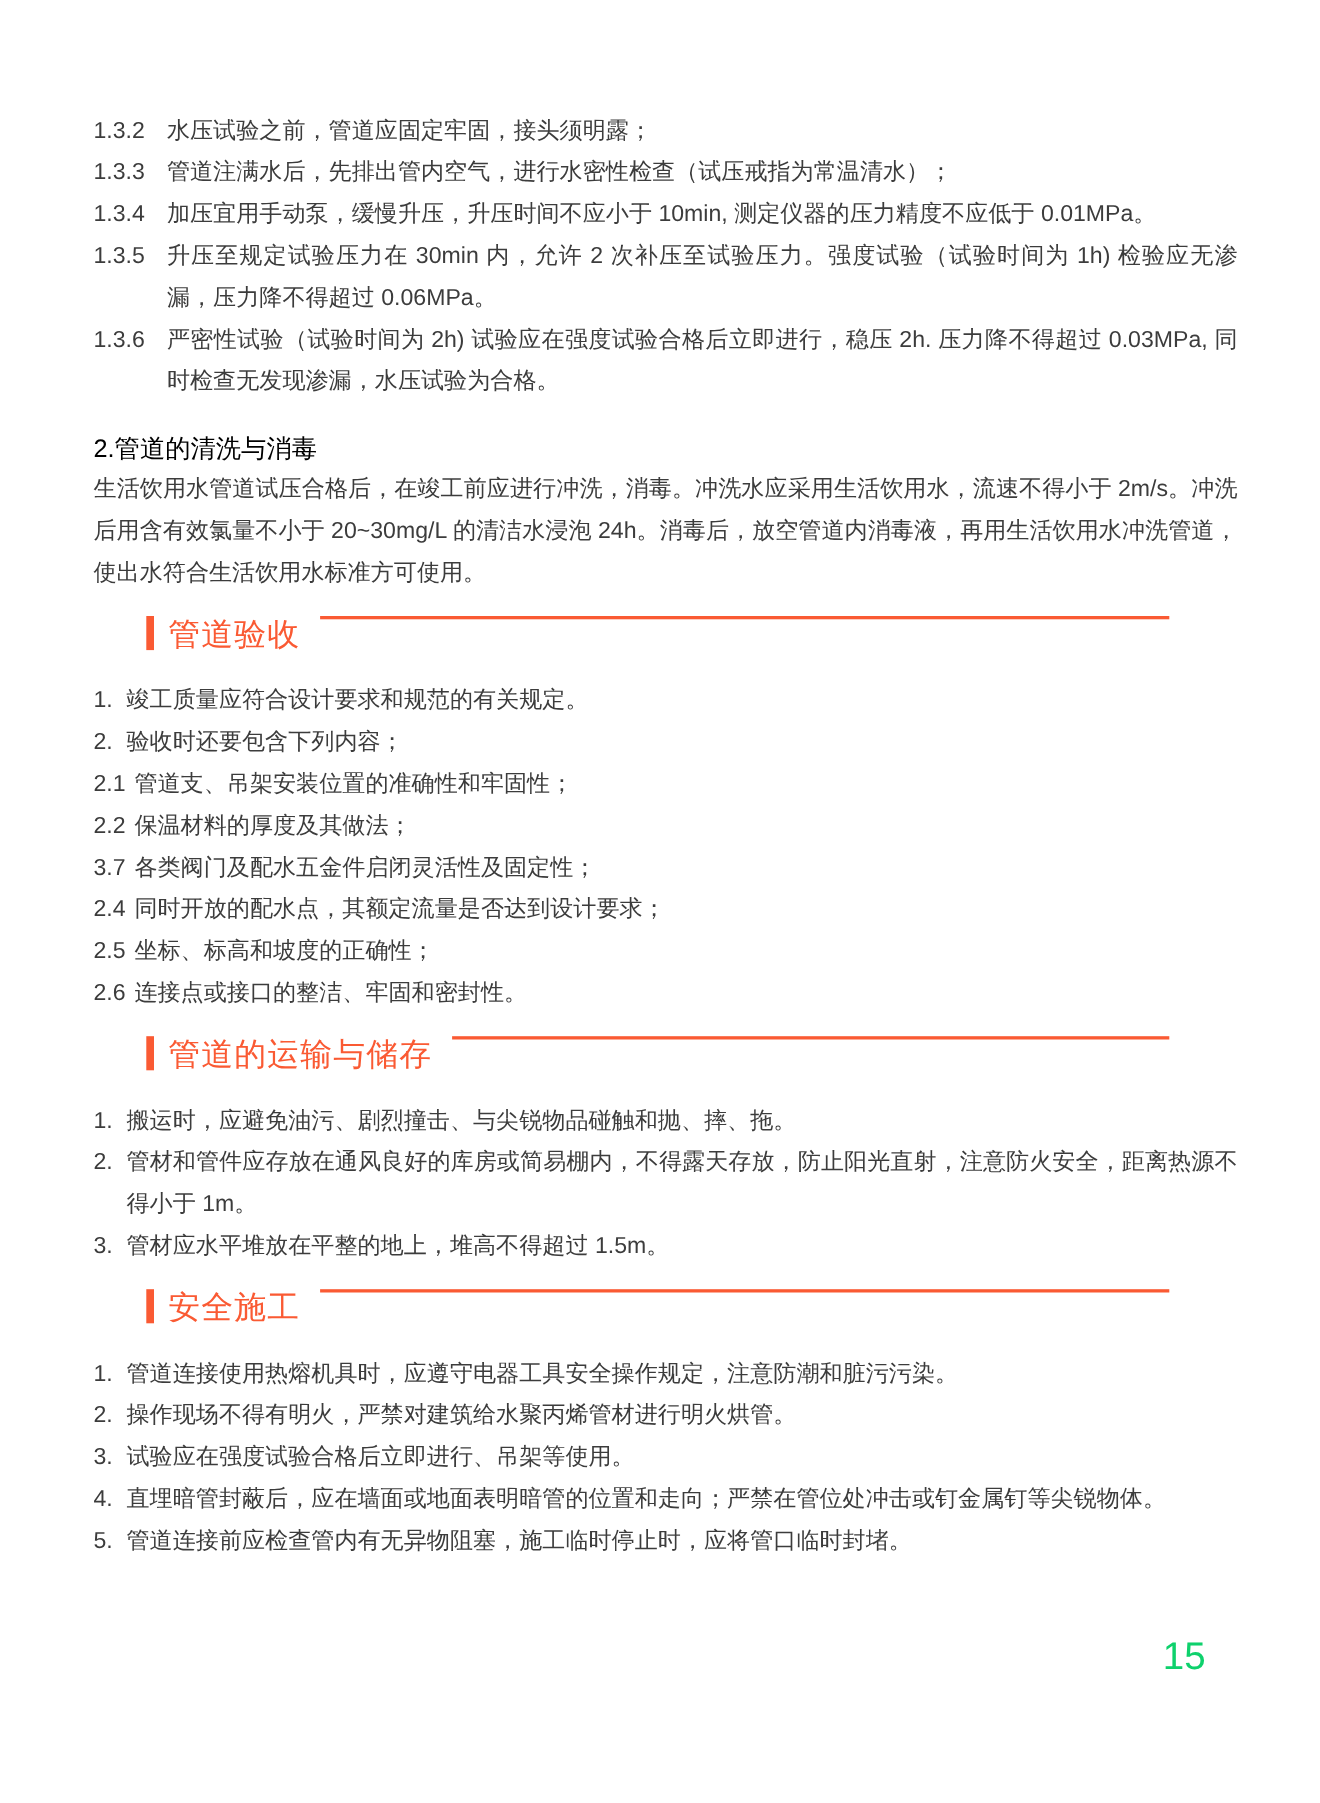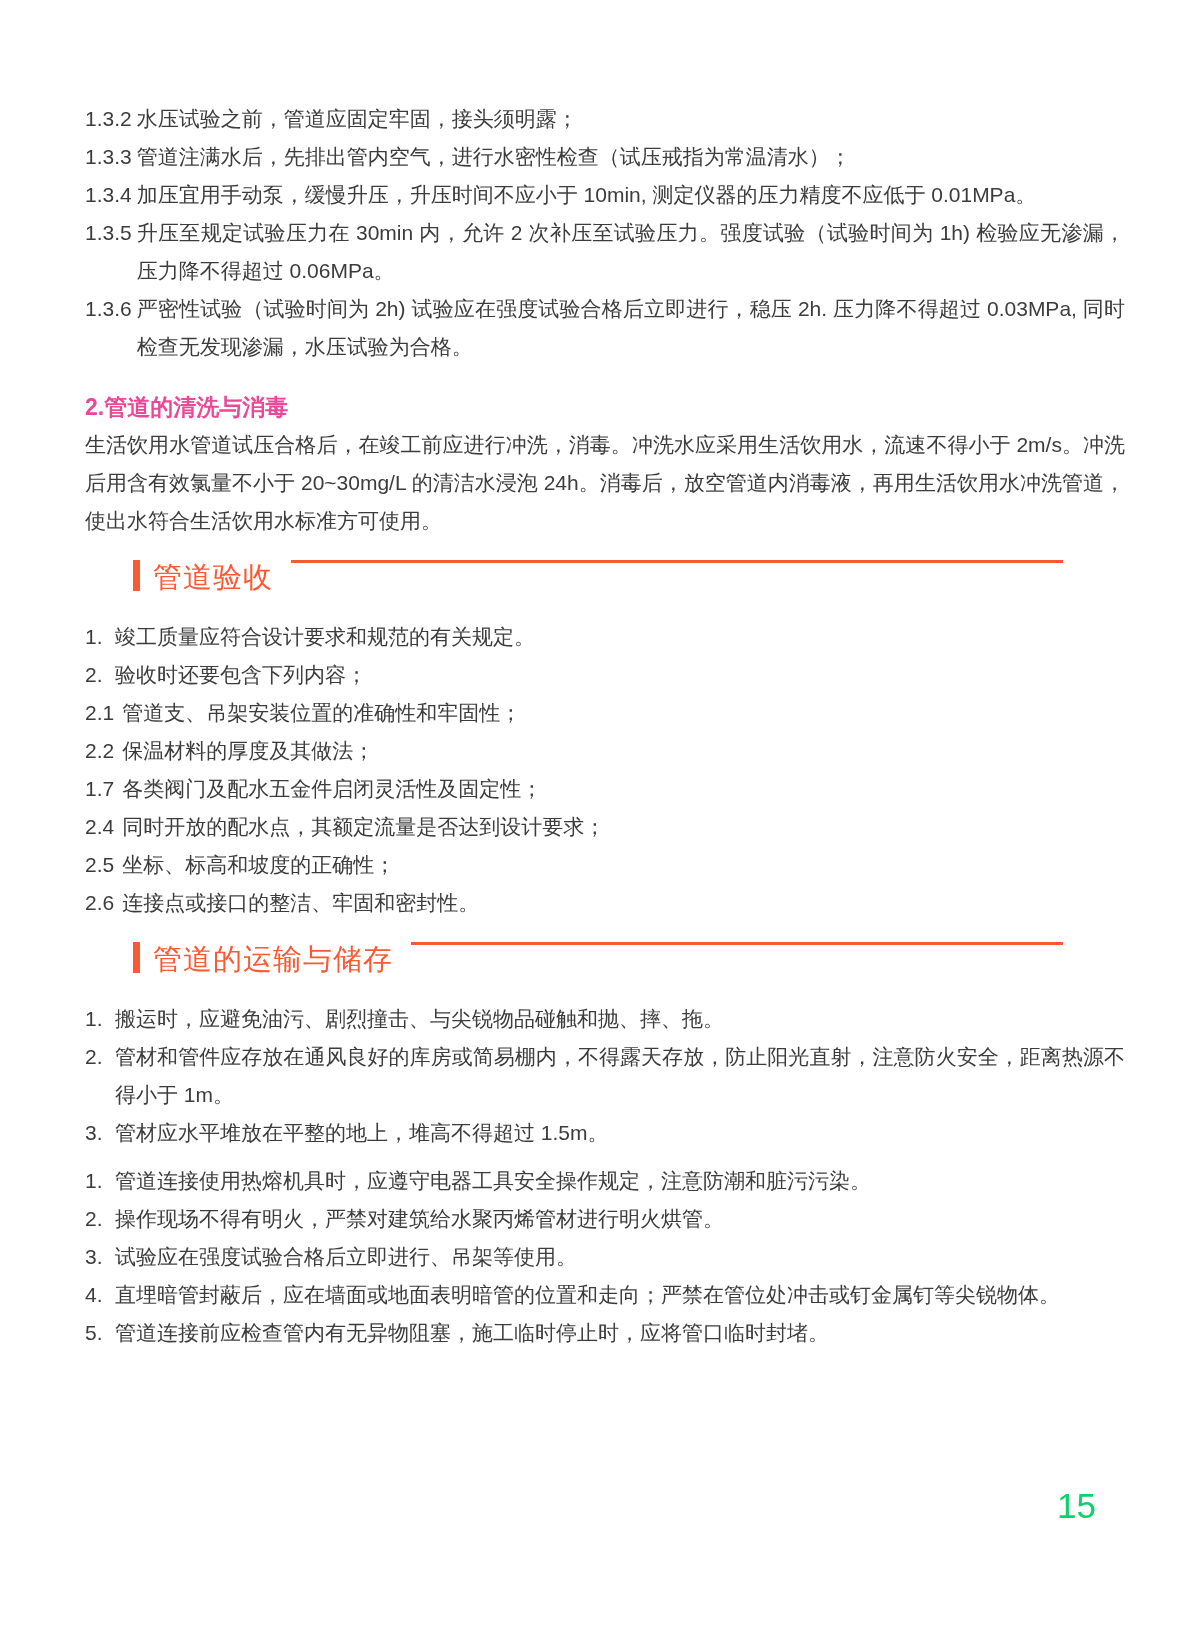--- a/index.html
+++ b/index.html
@@ -11,29 +11,29 @@
     background: #ffffff;
     box-sizing: border-box;
     padding: 100px 75px 0 85px;
     color: #3c3c3c;
     font-size: 21px;
     line-height: 38px;
     overflow: hidden;
   }
   .num-list { margin: 0; padding: 0; }
   .num-item { display: flex; align-items: flex-start; }
-  .num-item .num { flex: none; min-width: 44px; margin-right: 5px; }
+  .num-item .num { flex: none; min-width: 44px; margin-right: 20px; }
   .sub-list .num { min-width: 22px; margin-right: 8px; }
   .num-item .txt { flex: 1; text-align: justify; }
   .sub-heading {
     margin: 24px 0 0 0;
     font-size: 23px;
     line-height: 34px;
-    font-weight: bold;
-    color: #ec4899;
+    font-weight: normal;
+    color: #000000;
   }
   .paragraph {
     margin: 2px 0 0 0;
     text-align: justify;
   }
   .section-header {
     display: flex;
     align-items: flex-start;
     margin: 20px 0 14px 0;
     height: 44px;
@@ -129,21 +129,21 @@
         <span class="num">2.1</span>
         <span class="txt">管道支、吊架安装位置的准确性和牢固性；</span>
       </div>
 
       <div class="num-item">
         <span class="num">2.2</span>
         <span class="txt">保温材料的厚度及其做法；</span>
       </div>
 
       <div class="num-item">
-        <span class="num">1.7</span>
+        <span class="num">3.7</span>
         <span class="txt">各类阀门及配水五金件启闭灵活性及固定性；</span>
       </div>
 
       <div class="num-item">
         <span class="num">2.4</span>
         <span class="txt">同时开放的配水点，其额定流量是否达到设计要求；</span>
       </div>
 
       <div class="num-item">
         <span class="num">2.5</span>
@@ -172,20 +172,25 @@
         <span class="num">2.</span>
         <span class="txt">管材和管件应存放在通风良好的库房或简易棚内，不得露天存放，防止阳光直射，注意防火安全，距离热源不得小于 1m。</span>
       </div>
 
       <div class="num-item">
         <span class="num">3.</span>
         <span class="txt">管材应水平堆放在平整的地上，堆高不得超过 1.5m。</span>
       </div>
     </div>
 
+  <div class="section-header">
+    <span class="section-bar"></span>
+    <span class="section-title">安全施工</span>
+    <span class="section-rule"></span>
+  </div>
   <div class="num-list sub-list body-list">
 
       <div class="num-item">
         <span class="num">1.</span>
         <span class="txt">管道连接使用热熔机具时，应遵守电器工具安全操作规定，注意防潮和脏污污染。</span>
       </div>
 
       <div class="num-item">
         <span class="num">2.</span>
         <span class="txt">操作现场不得有明火，严禁对建筑给水聚丙烯管材进行明火烘管。</span>

